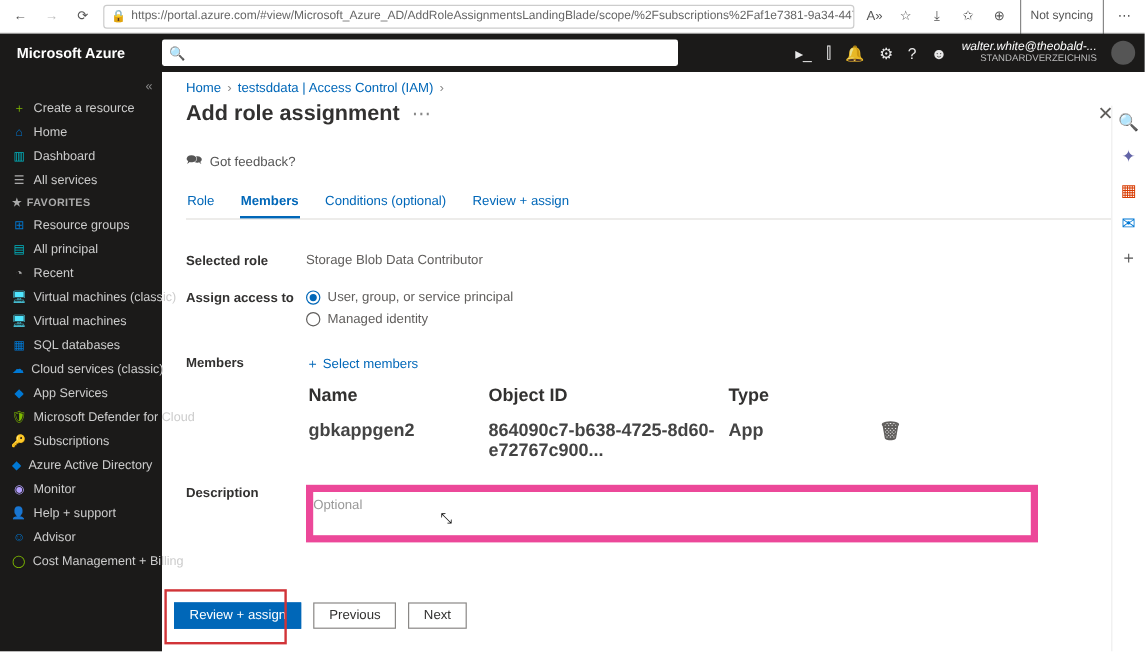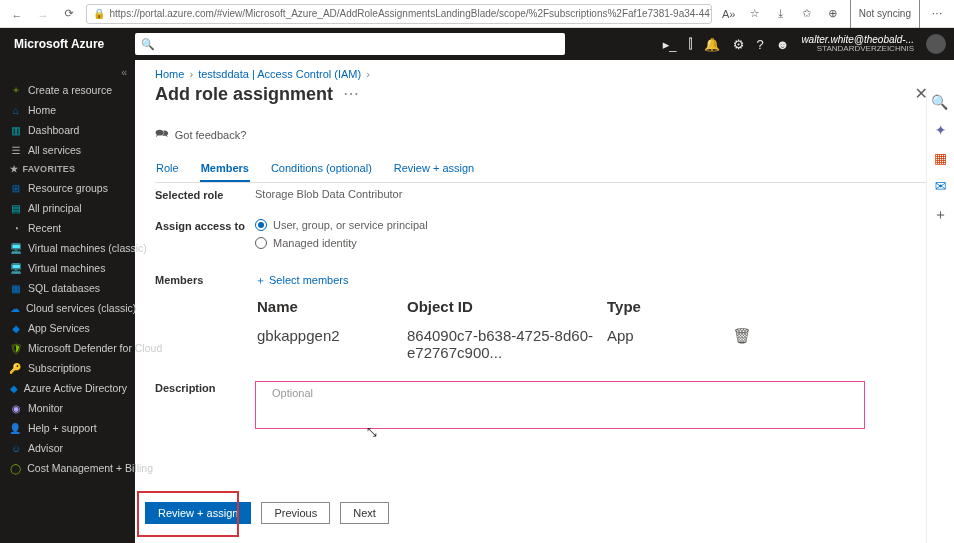--- a/index.html
+++ b/index.html
@@ -35,48 +35,48 @@
   .nav-item { display: flex; align-items: center; gap: 6px; padding: 4px 10px; cursor: pointer; white-space: nowrap; }
   .nav-ico { width: 12px; height: 12px; display: flex; align-items: center; justify-content: center; font-size: 10px; }
   .fav { padding: 4px 10px; font-size: 9px; font-weight: 700; color: #aaa; letter-spacing: .3px; }
   .c-green { color: #7fba00; } .c-blue { color: #0078d4; } .c-teal { color: #00b7c3; } .c-gray { color: #aaa; } .c-cyan { color: #50e6ff; } .c-yellow { color: #ffb900; } .c-purple { color: #b4a0ff; }
 
   
   .content { flex: 1; padding: 8px 20px 0 20px; position: relative; height: calc(543px - 28px - 32px); }
   .crumbs { font-size: 11px; color: #0067b8; margin-bottom: 4px; }
   .crumbs a { color: #0067b8; text-decoration: none; cursor: pointer; }
   .crumbs .sep { color: #888; padding: 0 2px; }
-  .headrow { display: flex; align-items: flex-start; gap: 10px; }
+  .headrow { display: flex; align-items: flex-end; gap: 10px; }
   .headrow h1 { font-size: 18px; font-weight: 600; color: #323130; }
   .dots { color: #888; cursor: pointer; }
   .close-x { margin-left: auto; font-size: 16px; color: #605e5c; cursor: pointer; padding-right: 6px; }
   .feedback { margin-top: 20px; font-size: 11px; color: #555; display: flex; align-items: center; gap: 6px; cursor: pointer; }
 
   .tabs { display: flex; gap: 20px; margin-top: 18px; font-size: 11px; border-bottom: 1px solid #e1dfdd; }
   .tab { padding: 0 1px 6px; cursor: pointer; color: #0067b8; }
   .tab.active { border-bottom: 2px solid #0067b8; font-weight: 600; }
 
-  .form { margin-top: 5px; font-size: 11px; color: #323130; }
+  .form { margin-top: 28px; font-size: 11px; color: #323130; }
   .row { display: flex; margin-bottom: 18px; }
   .lbl { width: 100px; font-weight: 600; color: #323130; padding-top: 1px; }
   .val { flex: 1; color: #605e5c; }
   .radio { display: flex; align-items: center; gap: 6px; margin-bottom: 6px; cursor: pointer; }
   .rdot { width: 12px; height: 12px; border: 1px solid #605e5c; border-radius: 50%; display: inline-flex; align-items: center; justify-content: center; }
   .rdot.sel { border-color: #0067b8; }
   .rdot.sel::after { content: ""; width: 6px; height: 6px; background: #0067b8; border-radius: 50%; }
   .link { color: #0067b8; cursor: pointer; }
   .plus { color: #0067b8; padding-right: 3px; }
 
   .mtable { margin-left: 100px; margin-top: -4px; margin-bottom: 14px; }
   .mhead, .mrow { display: grid; grid-template-columns: 150px 200px 120px 30px; font-size: 15px; padding: 6px 2px; }
   .mhead { font-weight: 600; color: #323130; border-bottom: none; }
-  .mrow { color: #444; }
+  .mrow { color: #444; font-weight: bold; }
   .del { color: #605e5c; cursor: pointer; text-align: center; }
 
-  .desc { width: 610px; height: 48px; border: 1px solid #ec4899; resize: none; font-size: 11px; padding: 5px 16px; font-family: inherit; color: #323130; }
+  .desc { width: 610px; height: 48px; border: 6px solid #ec4899; resize: none; font-size: 11px; padding: 5px 0; font-family: inherit; color: #323130; }
   .desc::placeholder { color: #999; }
 
   .cursor-glyph { position: absolute; left: 232px; top: 365px; font-size: 12px; color: #000; pointer-events: none; }
 
   .footer { position: absolute; left: 0; right: 0; bottom: 0; height: 60px; border-top: none; display: flex; align-items: center; gap: 10px; padding-left: 10px; }
   .hl-box { position: absolute; left: 2px; bottom: 6px; width: 102px; height: 46px; border: 2px solid #d13438; pointer-events: none; }
   .btn { height: 22px; padding: 0 12px; font-size: 11px; cursor: pointer; border: 1px solid #8a8886; background: #fff; color: #323130; display: flex; align-items: center; }
   .btn.primary { background: #0067b8; border-color: #0067b8; color: #fff; }
 
   .float-icons { position: absolute; right: 8px; bottom: 8px; display: flex; flex-direction: column; gap: 10px; color: #605e5c; font-size: 13px; }

